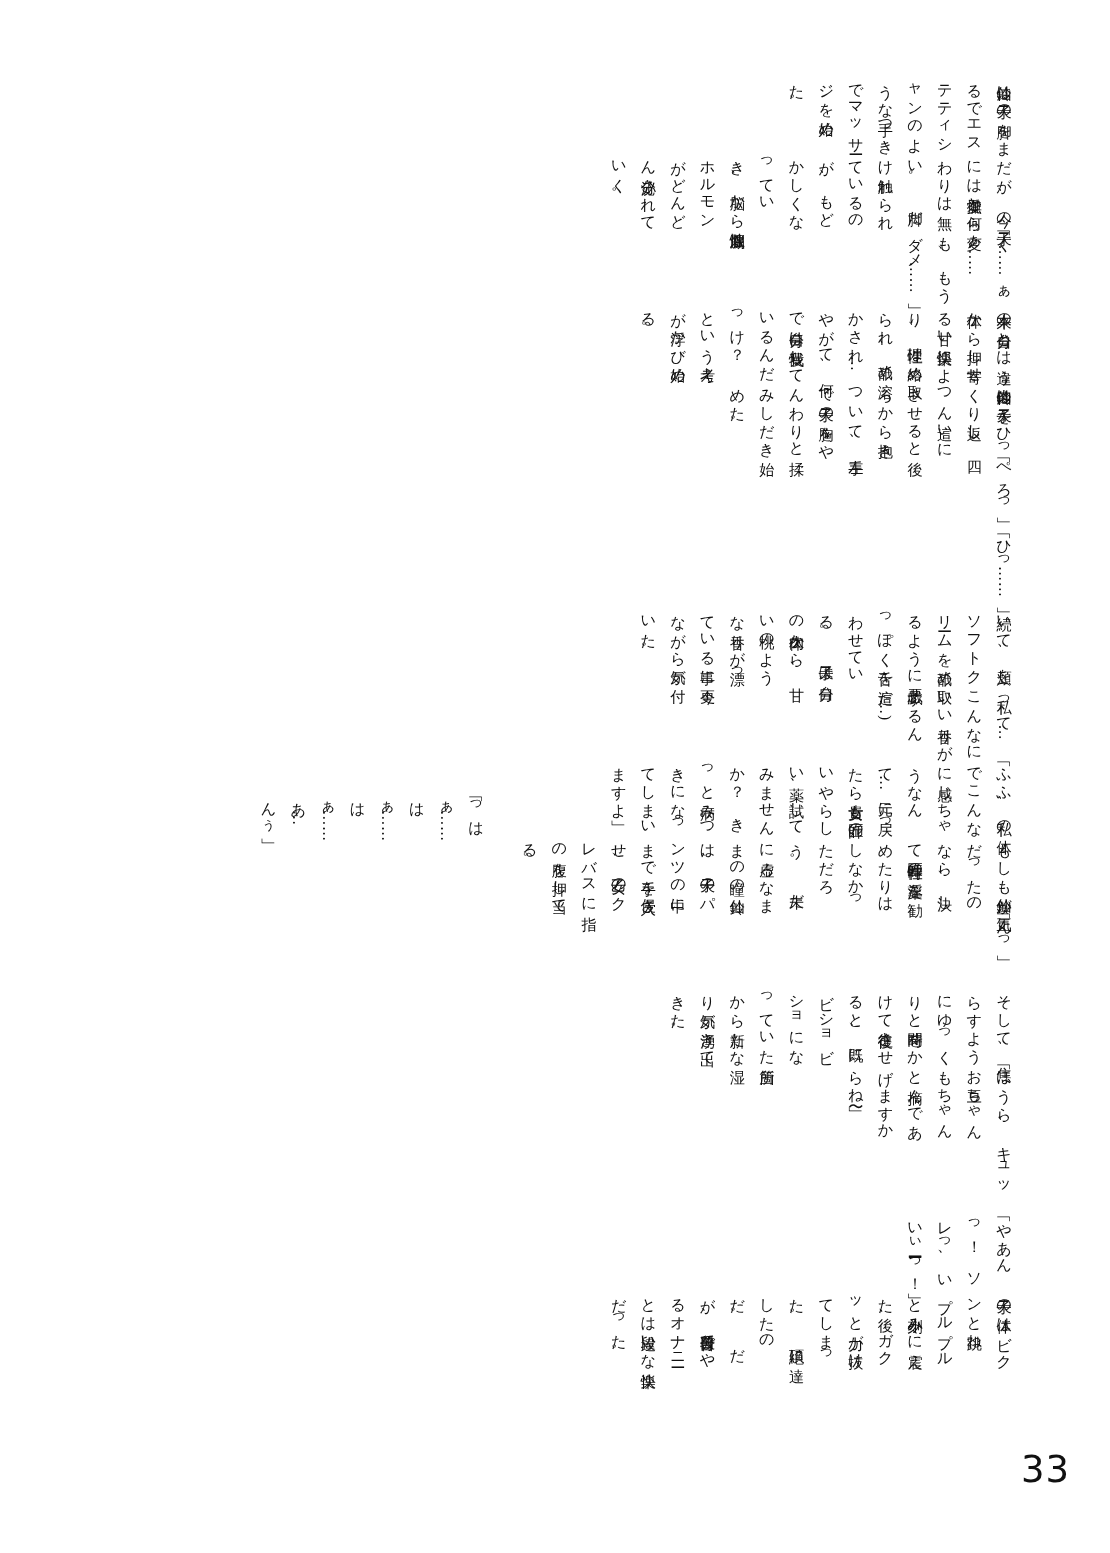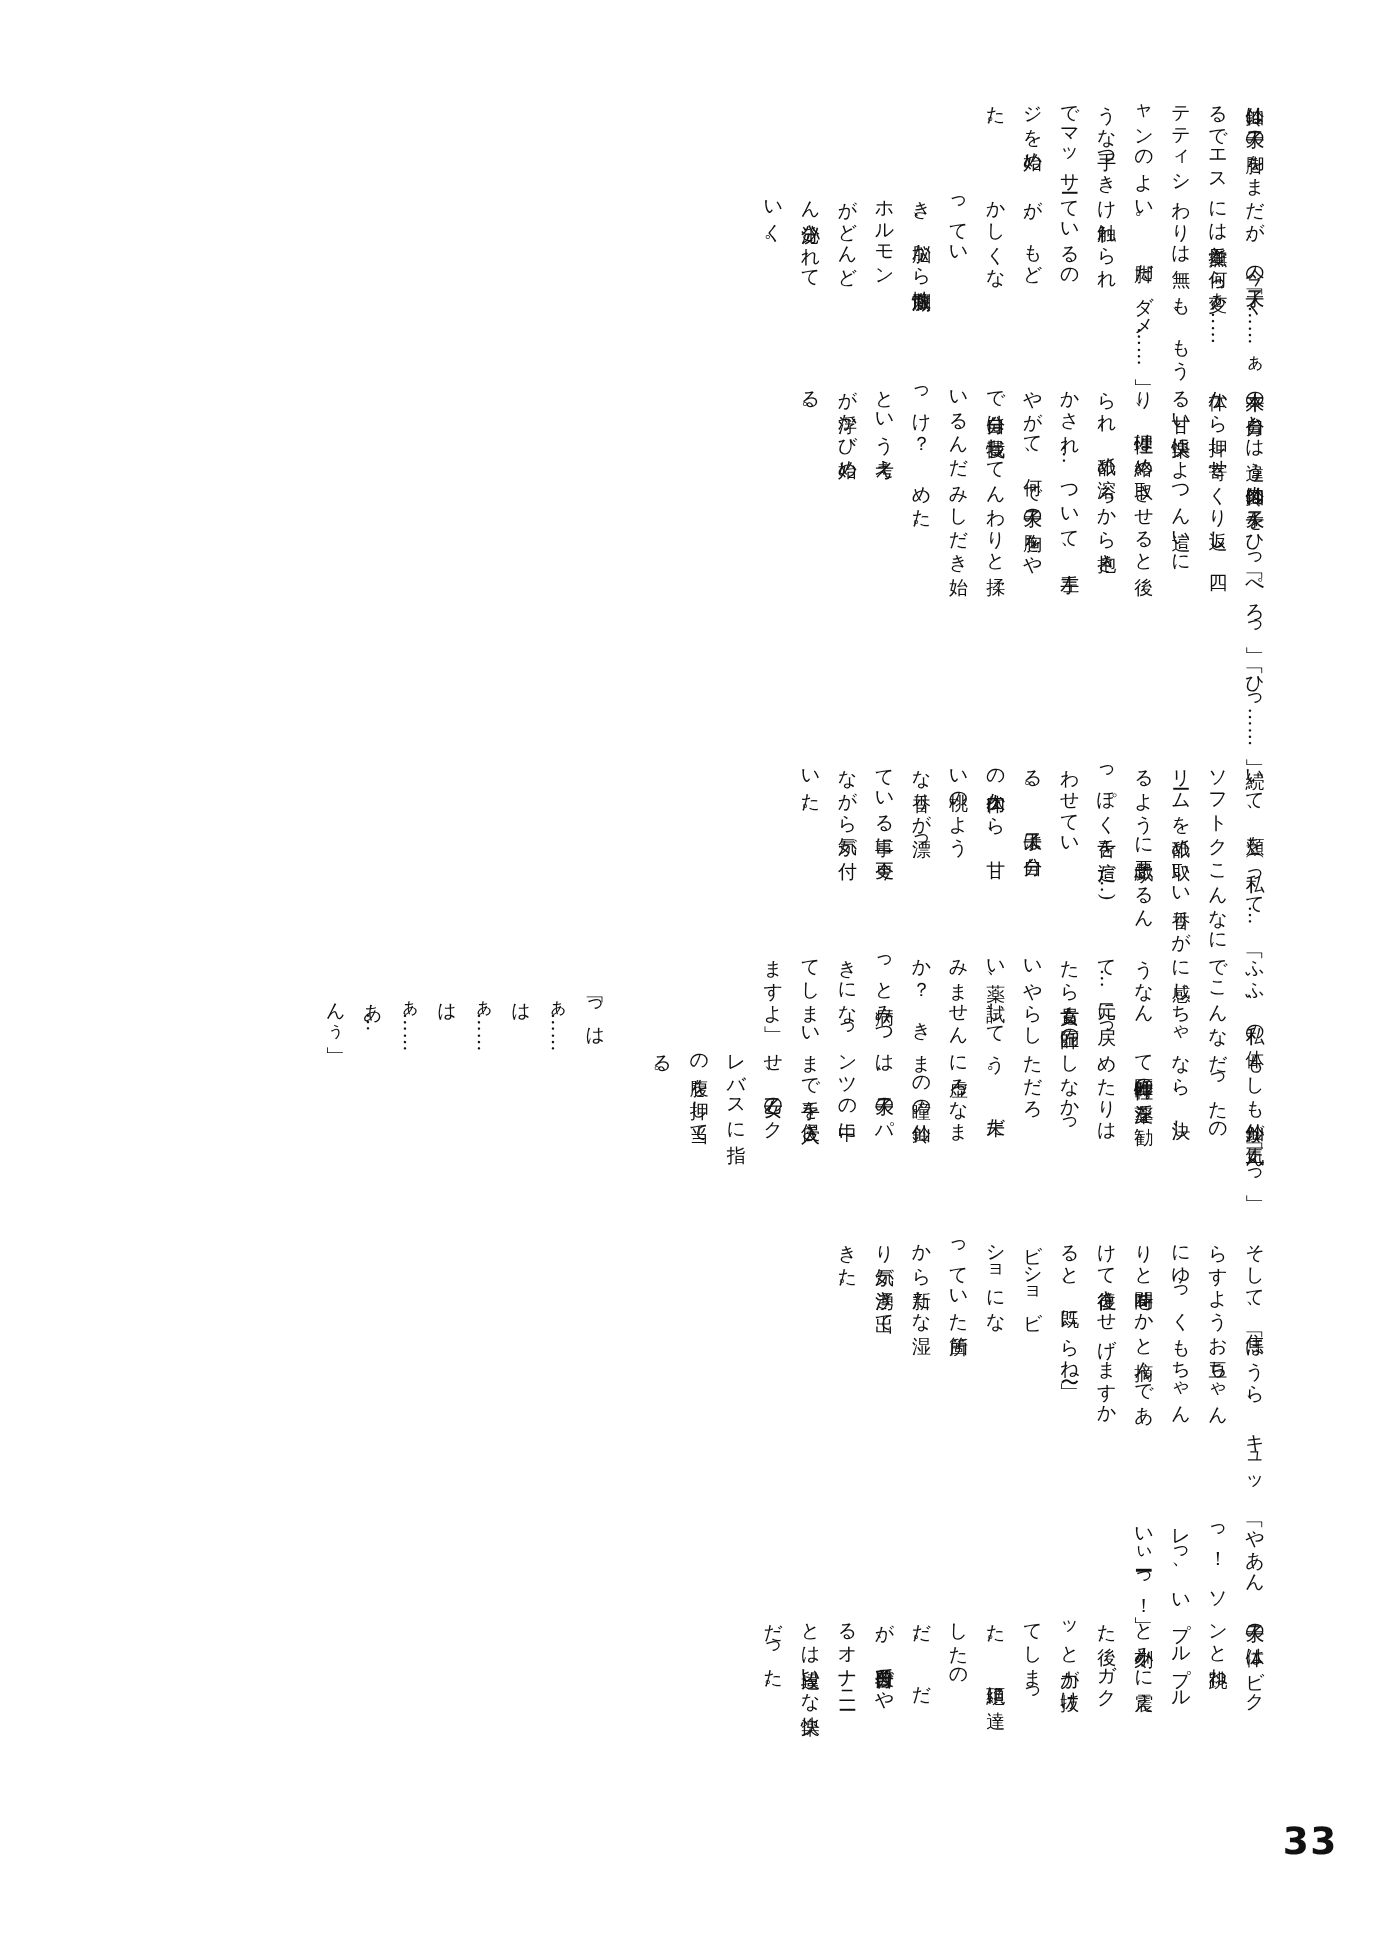--- a/index.html
+++ b/index.html
@@ -61,25 +61,24 @@
     height: 100%;
     max-height: 1290px;
     padding-top: 718px;
     box-sizing: border-box;
   }
 
   .page-number {
     position: absolute;
     right: 40px;
     bottom: 62px;
-    font-size: 30px;
+    font-size: 37px;
     font-family: "DejaVu Sans", "Liberation Sans", sans-serif;
     color: #111111;
     letter-spacing: 1px;
-    font-weight: bold;
   }
 </style>
 </head>
 <body>
 
 <div class="page">
 
   <div class="body-text">
     <div class="col-group">
       <div class="tcol">鈴仙は天子の脚をまるでエステティシャンのような手つきでマッサージを始めた。</div>

